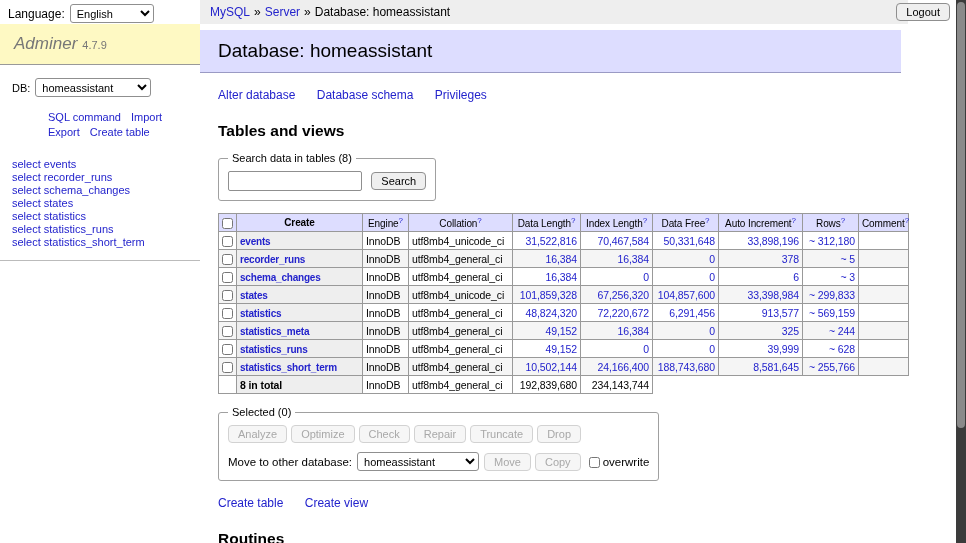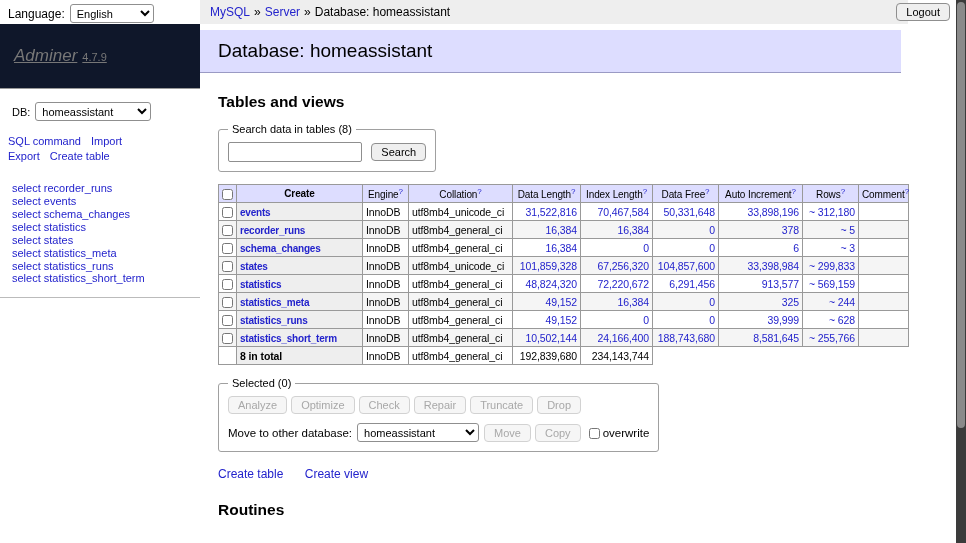--- a/index.html
+++ b/index.html
@@ -45,32 +45,31 @@
   }
   input[type=text] {
     font-family: inherit; font-size: 11px;
     border: 1px solid #8f8f8f; border-radius: 2px;
     padding: 2px 4px; height: 20px;
   }
 
   
   #sidebar { position: absolute; left: 0; top: 24px; width: 200px; font-size: 11px; }
   #logo {
-    background: #0f172a;
+    background: #fef9c3;
     border-bottom: 1px solid #999;
-    padding: 22px 14px;
+    padding: 10px 14px;
     color: #777;
-    text-decoration: underline;
   }
   #logo .brand { font-style: italic; font-size: 17px; }
   #logo .version { font-size: 11px; margin-left: 5px; }
   #dbform { padding: 13px 12px 4px; }
   #dbform label { margin-right: 5px; }
   #dbform select { width: 116px; }
-  #ops { padding: 9px 8px 2px; line-height: 1.35; }
+  #ops { padding: 9px 8px 2px; line-height: 1.35; margin-left: 40px; }
   #ops a { margin-right: 10px; }
   #tables-list { padding: 16px 12px 12px; border-bottom: 1px solid #bbb; line-height: 1.18; }
   #tables-list div { white-space: nowrap; }
 
   
   #content { margin-left: 200px; padding: 6px 0 0 18px; width: 710px; }
   h2#page-title {
     width: 701px;
     margin: 0 0 0 -18px;
     padding: 10px 16px 10px 18px;
@@ -152,34 +151,38 @@
   </div>
   <div id="ops">
     <div>
       <a>SQL command</a><a>Import</a>
     </div>
     <div>
       <a>Export</a><a>Create table</a>
     </div>
   </div>
   <div id="tables-list">
+      <div><a>select</a> <a>events</a></div>
       <div><a>select</a> <a>recorder_runs</a></div>
-      <div><a>select</a> <a>events</a></div>
       <div><a>select</a> <a>schema_changes</a></div>
+      <div><a>select</a> <a>states</a></div>
       <div><a>select</a> <a>statistics</a></div>
-      <div><a>select</a> <a>states</a></div>
-      <div><a>select</a> <a>statistics_meta</a></div>
       <div><a>select</a> <a>statistics_runs</a></div>
       <div><a>select</a> <a>statistics_short_term</a></div>
     </div>
 </div>
 
 <div id="content">
   <h2 id="page-title">Database: homeassistant</h2>
 
+  <div class="linkrow">
+    <a>Alter database</a>
+    <a>Database schema</a>
+    <a>Privileges</a>
+  </div>
 
   <h3>Tables and views</h3>
 
   <div>
     <fieldset id="search-fs">
       <legend>Search data in tables (8)</legend>
       <input type="text" style="">
       <button>Search</button>
     </fieldset>
   </div>

